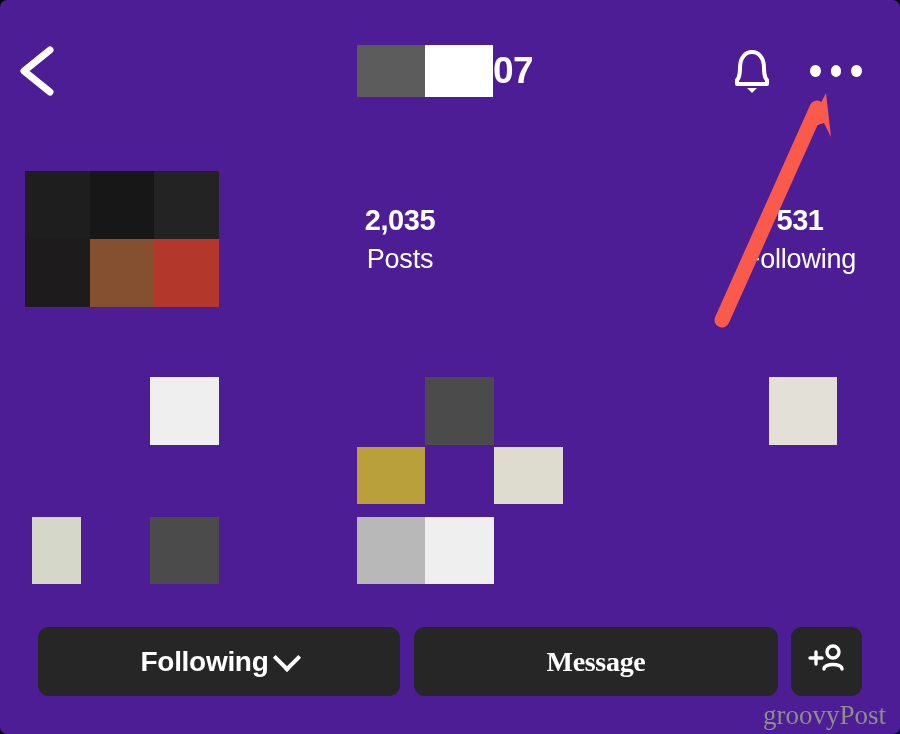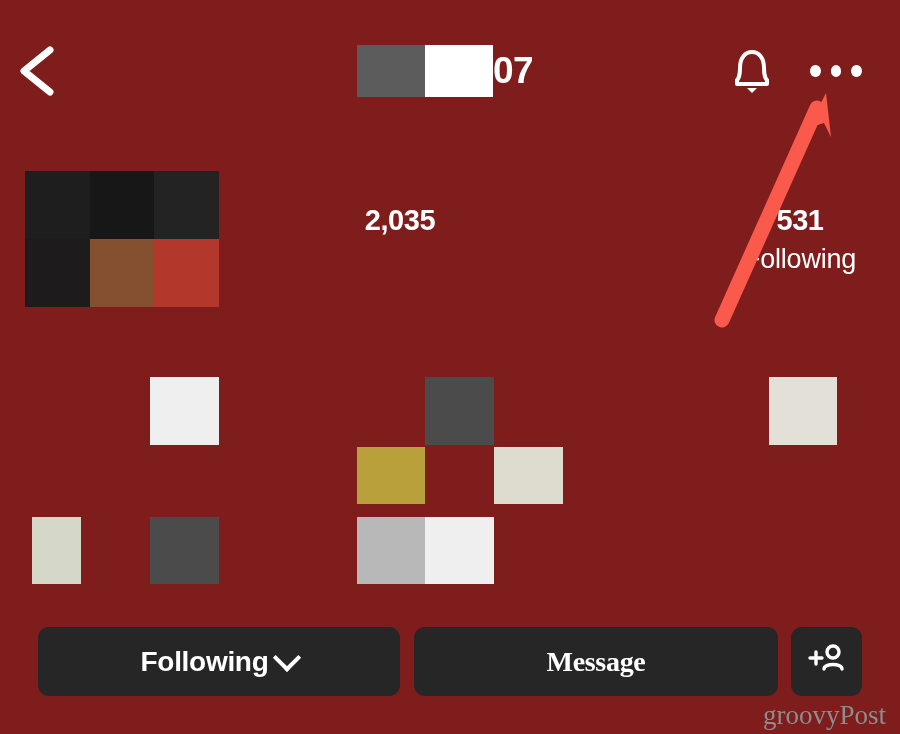--- a/index.html
+++ b/index.html
@@ -8,22 +8,23 @@
     padding: 0;
     background: #000;
   }
   body {
     font-family: "Liberation Sans", sans-serif;
   }
   #screen {
     position: relative;
     width: 900px;
     height: 734px;
-    background: #7f1d1d;
+    background: #4c1d95;
     overflow: hidden;
+    border-radius: 7px;
   }
 
   
   #topbar {
     position: absolute;
     left: 0; top: 0;
     width: 900px; height: 142px;
   }
   #back-btn {
     position: absolute;
@@ -229,20 +230,21 @@
       <div class="tile tex-dark-dots" style="background: rgb(23, 23, 23);"></div>
       <div class="tile tex-dots" style="background: rgb(35, 35, 35);"></div>
       <div class="tile tex-dots" style="background: rgb(29, 27, 27);"></div>
       <div class="tile" style="background: rgb(133, 80, 47);"></div>
       <div class="tile" style="background: rgb(179, 55, 43);"></div>
     </div>
 
   <div id="stats">
     <div class="stat">
       <span class="stat-value">2,035</span>
+      <span class="stat-label">Posts</span>
     </div>
     <div class="stat">
     </div>
     <div class="stat">
       <span class="stat-value">531</span>
       <span class="stat-label">Following</span>
     </div>
   </div>
 
   <div id="bio-area"></div>

